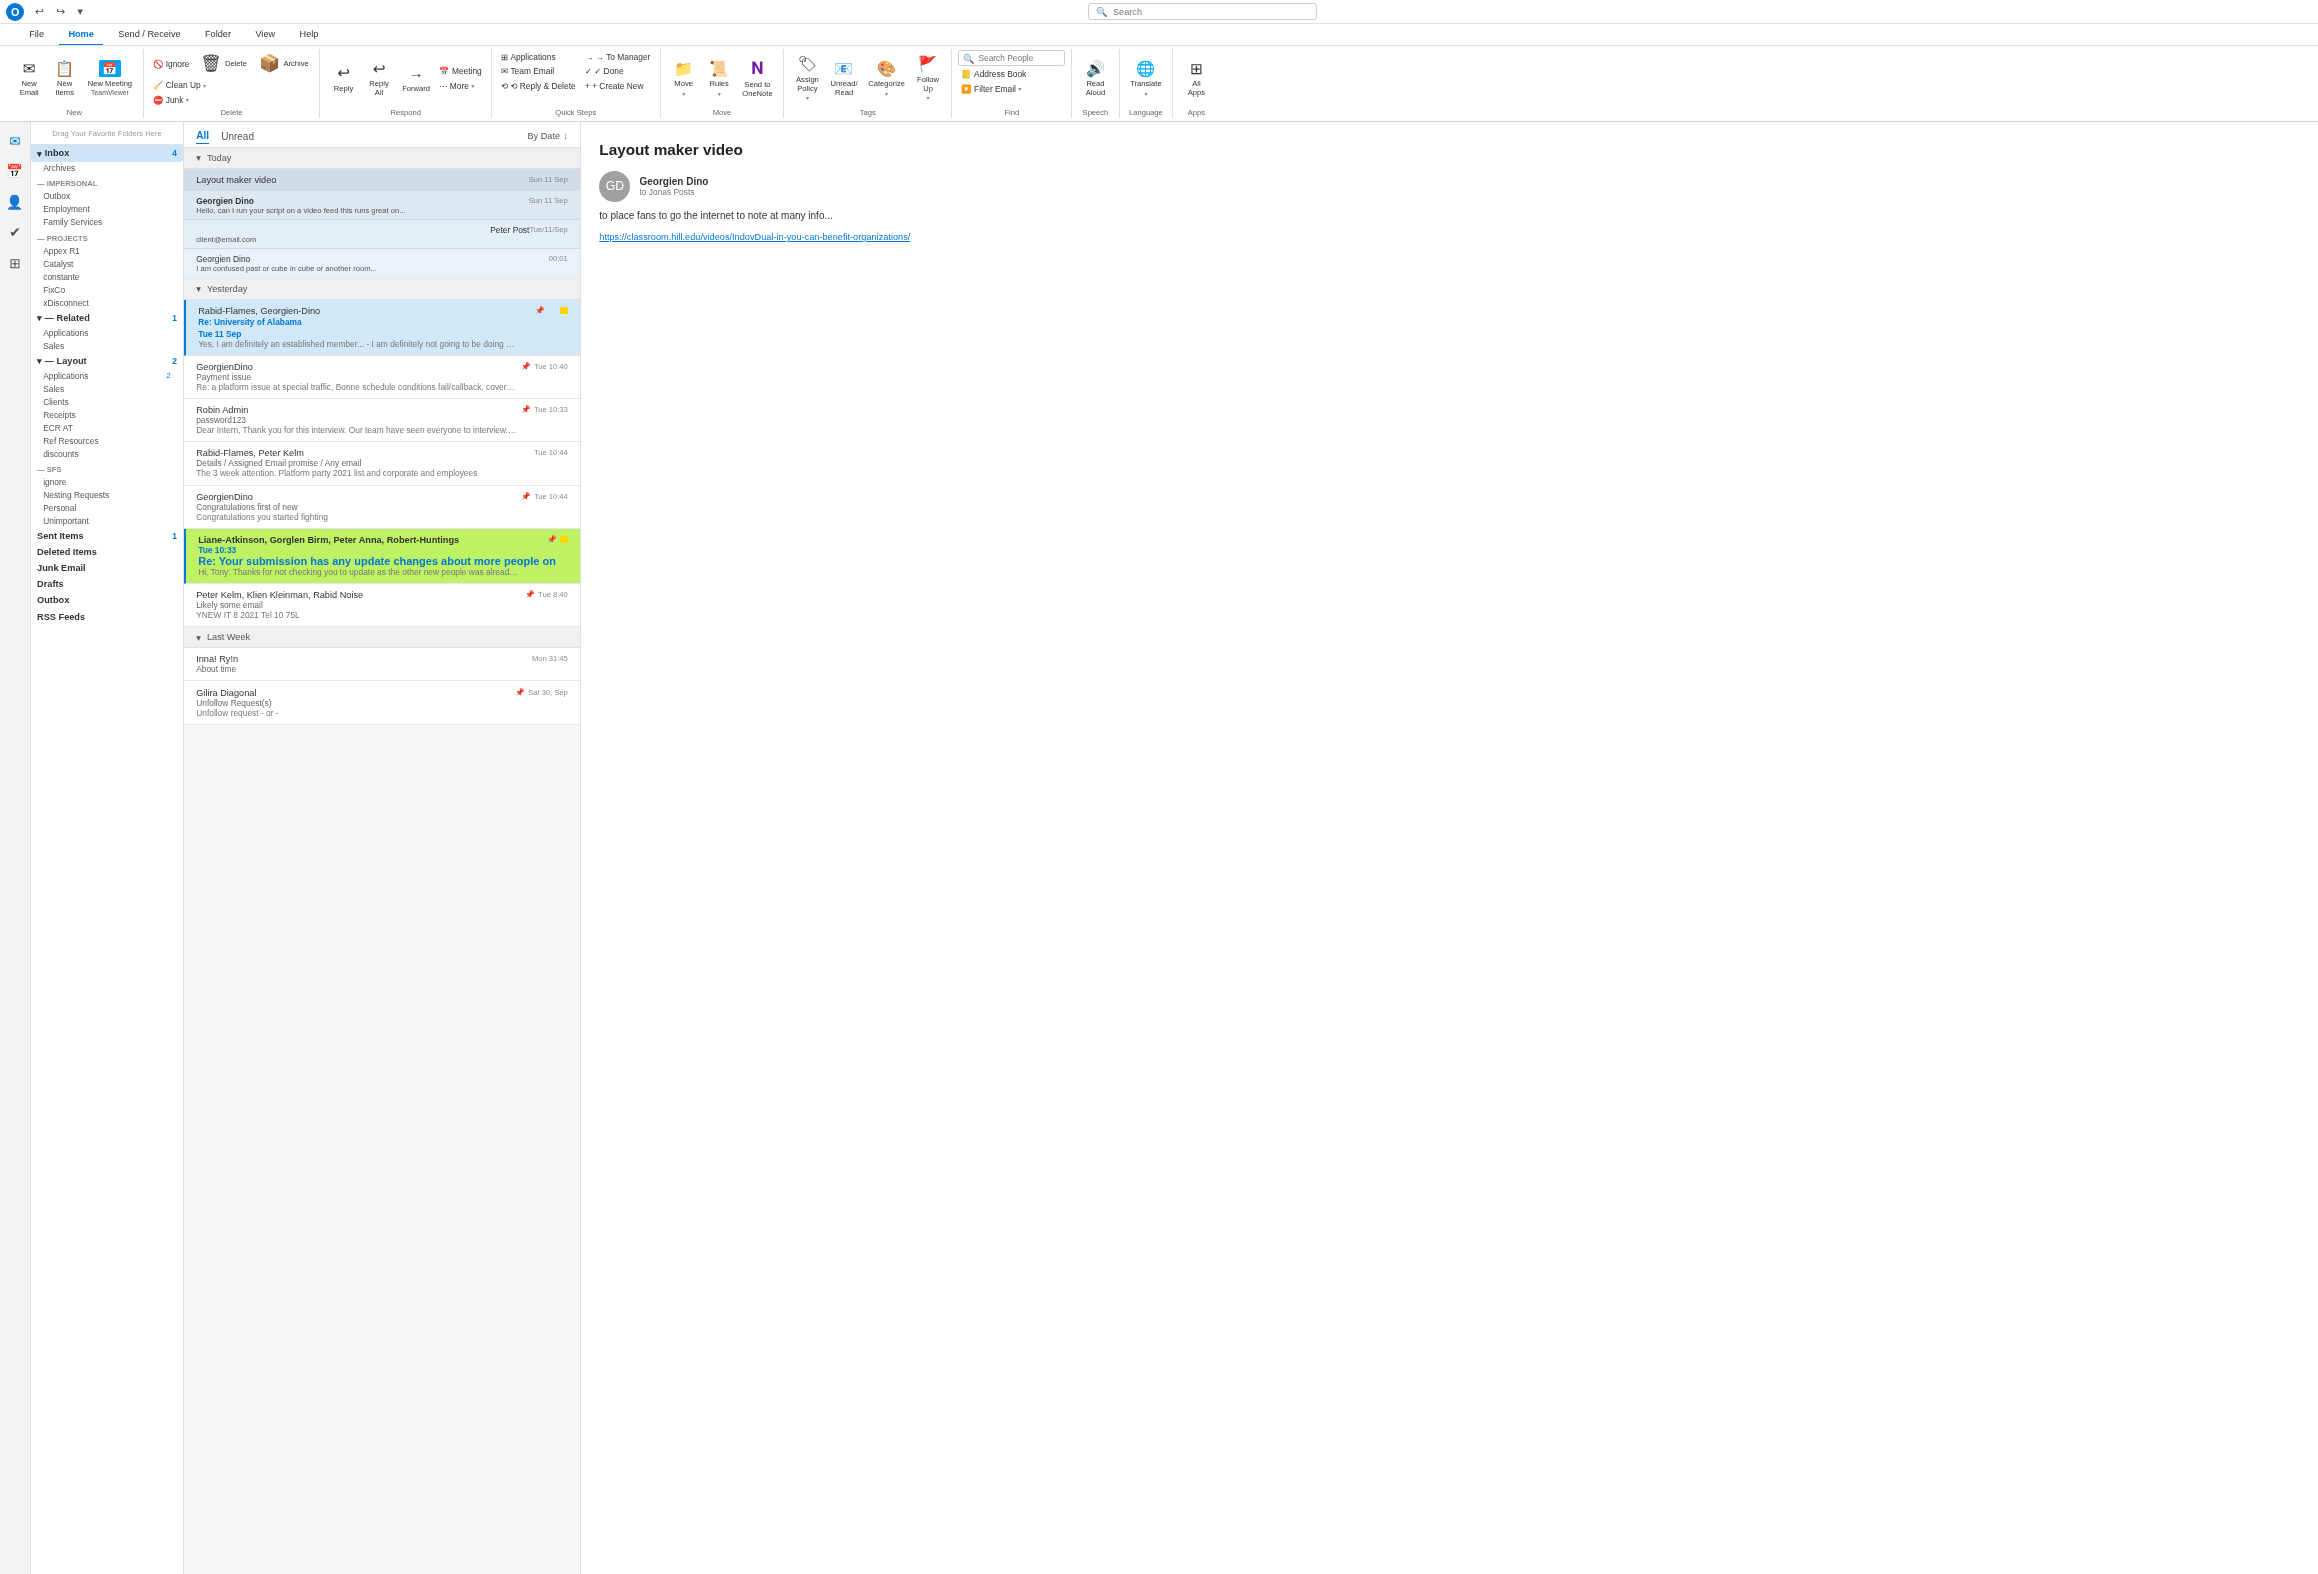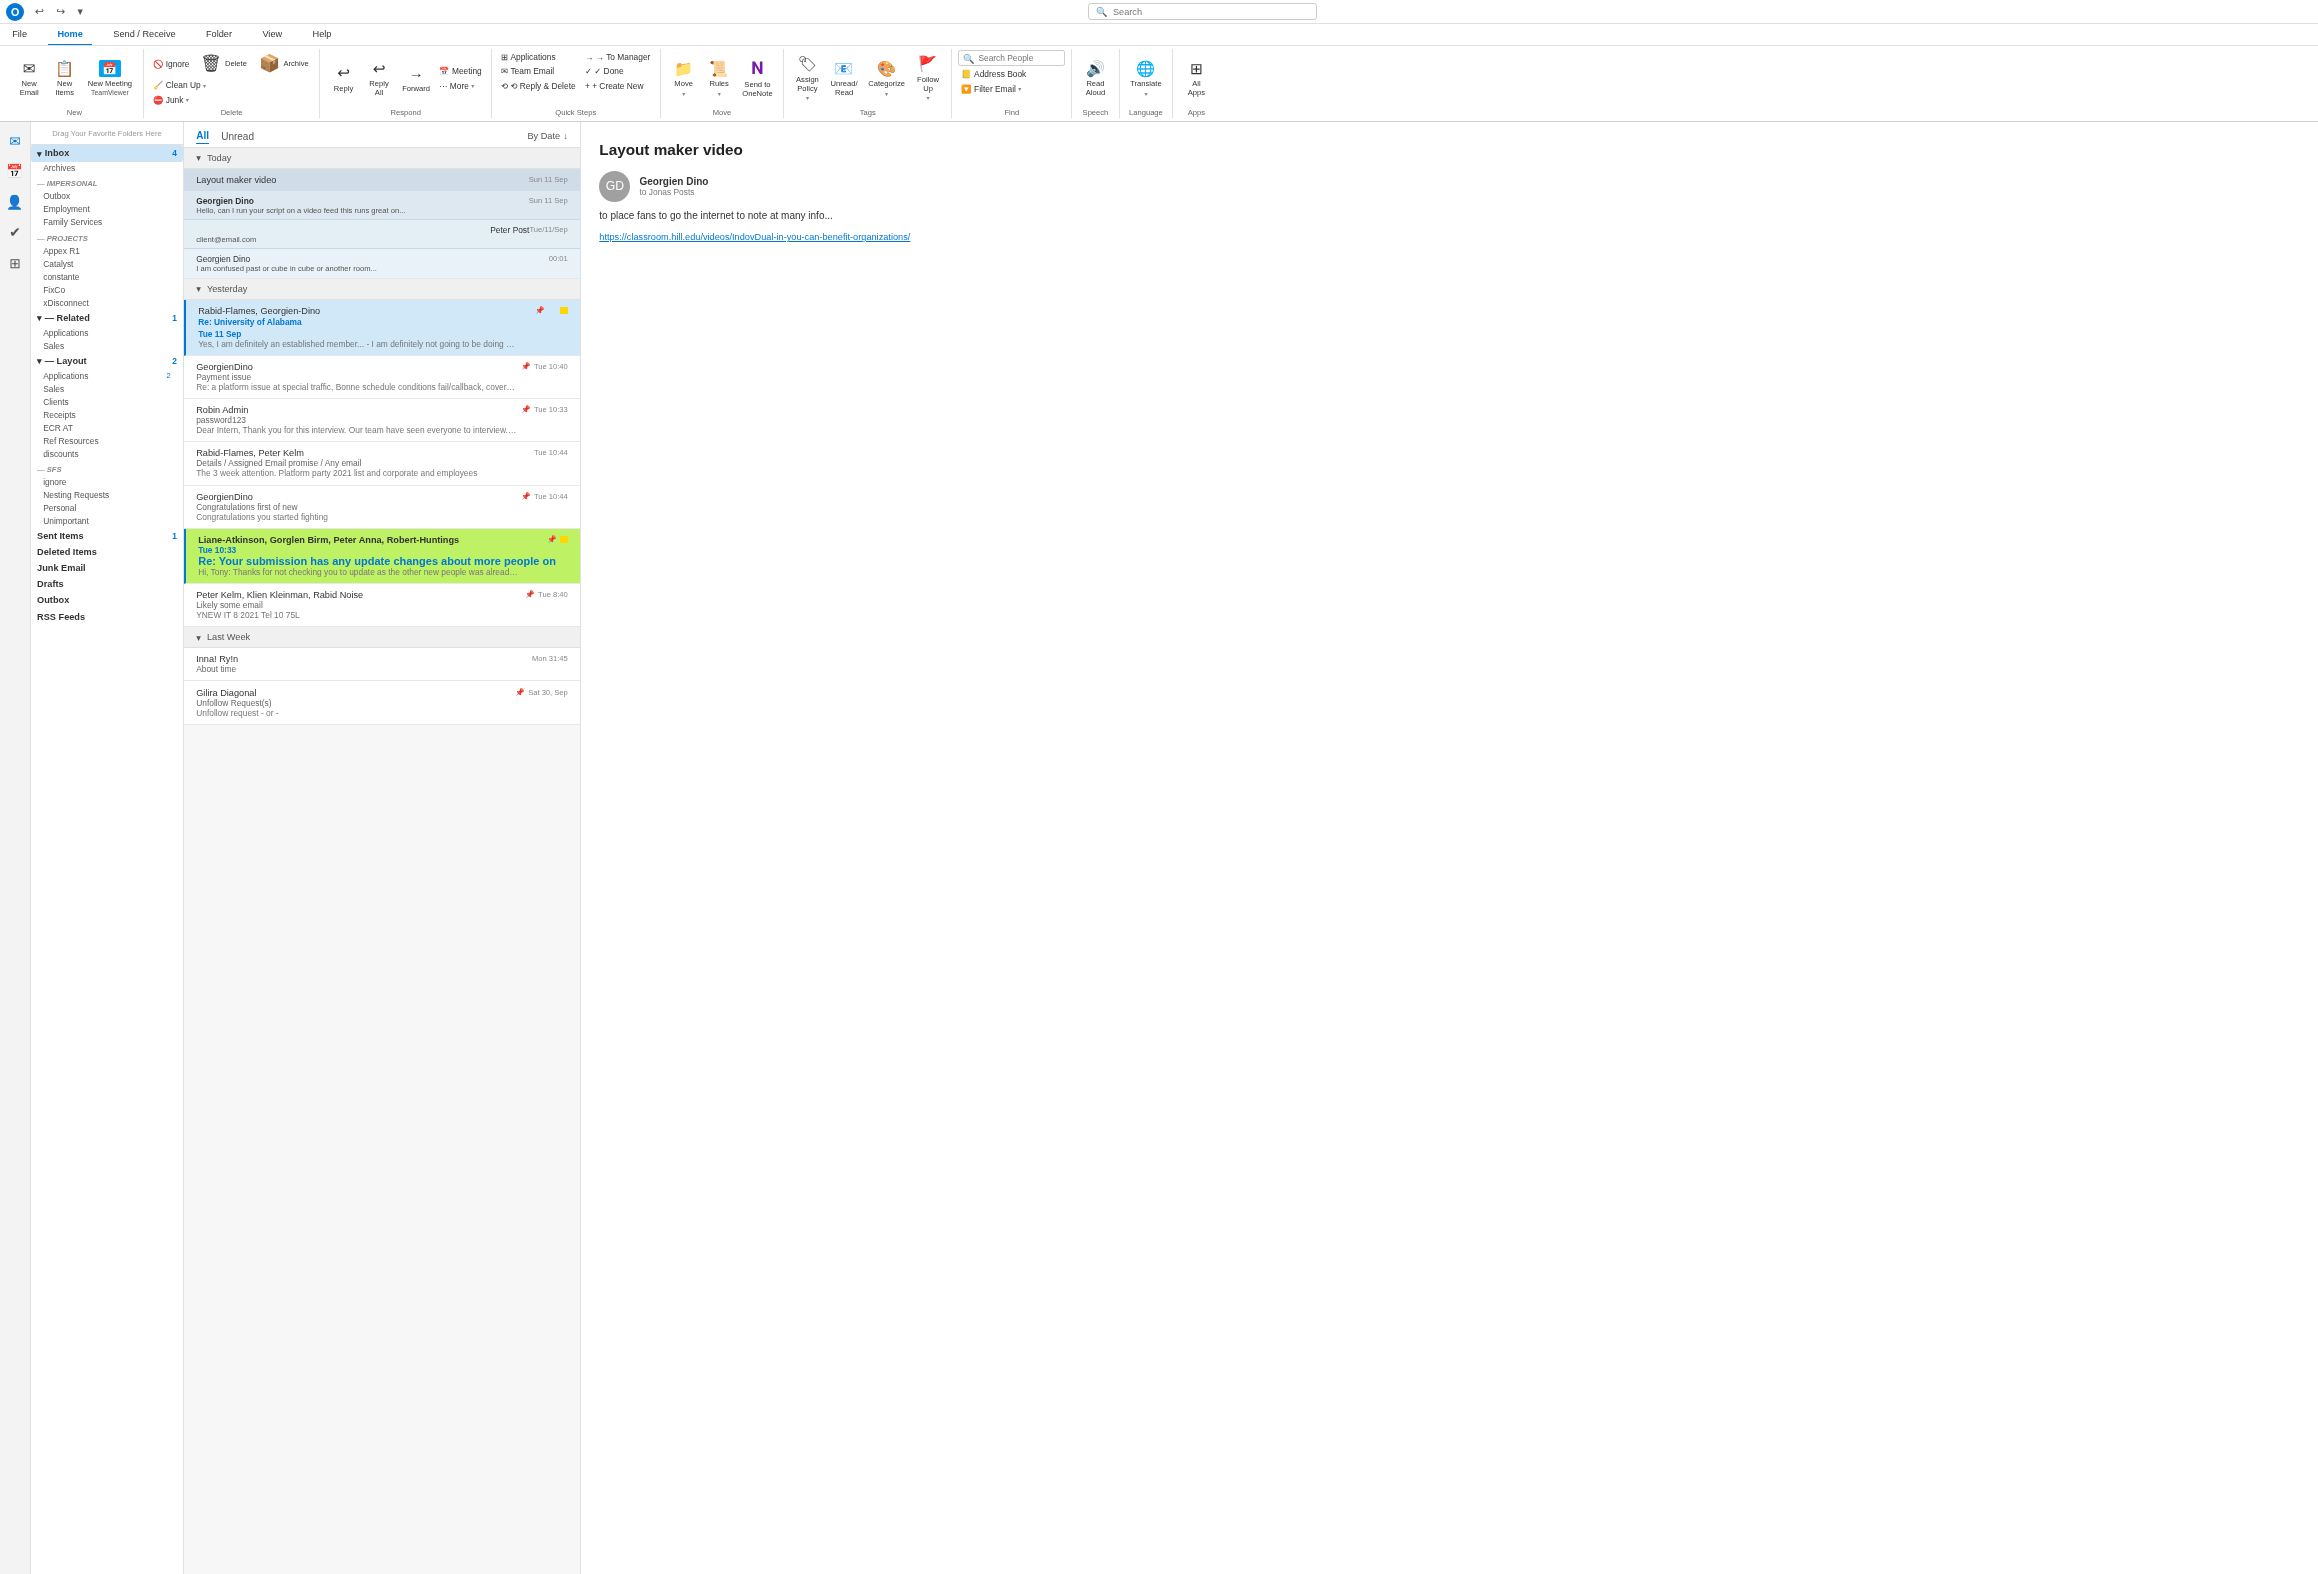--- a/index.html
+++ b/index.html
@@ -25,23 +25,23 @@
     }
     .title-bar-search input { border: none; outline: none; font-size: 9.2px; width: 100%; }
 
     
     .ribbon {
       background: #fff;
       border-bottom: 0.8px solid #d0d0d0;
     }
     .ribbon-tabs {
       display: flex;
-      padding: 0 3px;
+      padding: 0 20px;
       border-bottom: 0.8px solid #e0e0e0;
-      gap: 12px;
+      gap: 6px;
     }
     .ribbon-tab {
       padding: 4.6px 9.2px;
       font-size: 9.2px;
       cursor: pointer;
       border: none;
       background: none;
       color: #333;
     }
     .ribbon-tab.active {
@@ -149,21 +149,21 @@
     .sidebar-folder {
       padding: 3.1px 6.1px;
       cursor: pointer;
       border-radius: 2.3px;
       font-size: 9.2px;
     }
     .sidebar-folder.selected { background: #cce4f7; }
     .sidebar-folder-name { font-weight: 600; color: #333; display: flex; align-items: center; gap: 3.1px; }
     .sidebar-folder-name .count { color: #0078d4; font-size: 8.4px; margin-left: auto; }
     .sidebar-subfolder { padding: 1.5px 12.2px; cursor: pointer; font-size: 8.4px; color: #555; display: flex; justify-content: space-between; }
-    .sidebar-section { padding: 4.6px 6.1px 1.5px; font-size: 7.6px; color: #888; font-weight: 600; text-transform: uppercase; font-style: italic; }
+    .sidebar-section { padding: 4.6px 6.1px 1.5px; font-size: 7.6px; color: #888; font-weight: 600; text-transform: uppercase; }
 
     
     .email-list {
       width: 397px;
       border-right: 0.8px solid #e0e0e0;
       background: #f7f7f7;
       overflow-y: auto;
       flex-shrink: 0;
       display: flex;
       flex-direction: column;

